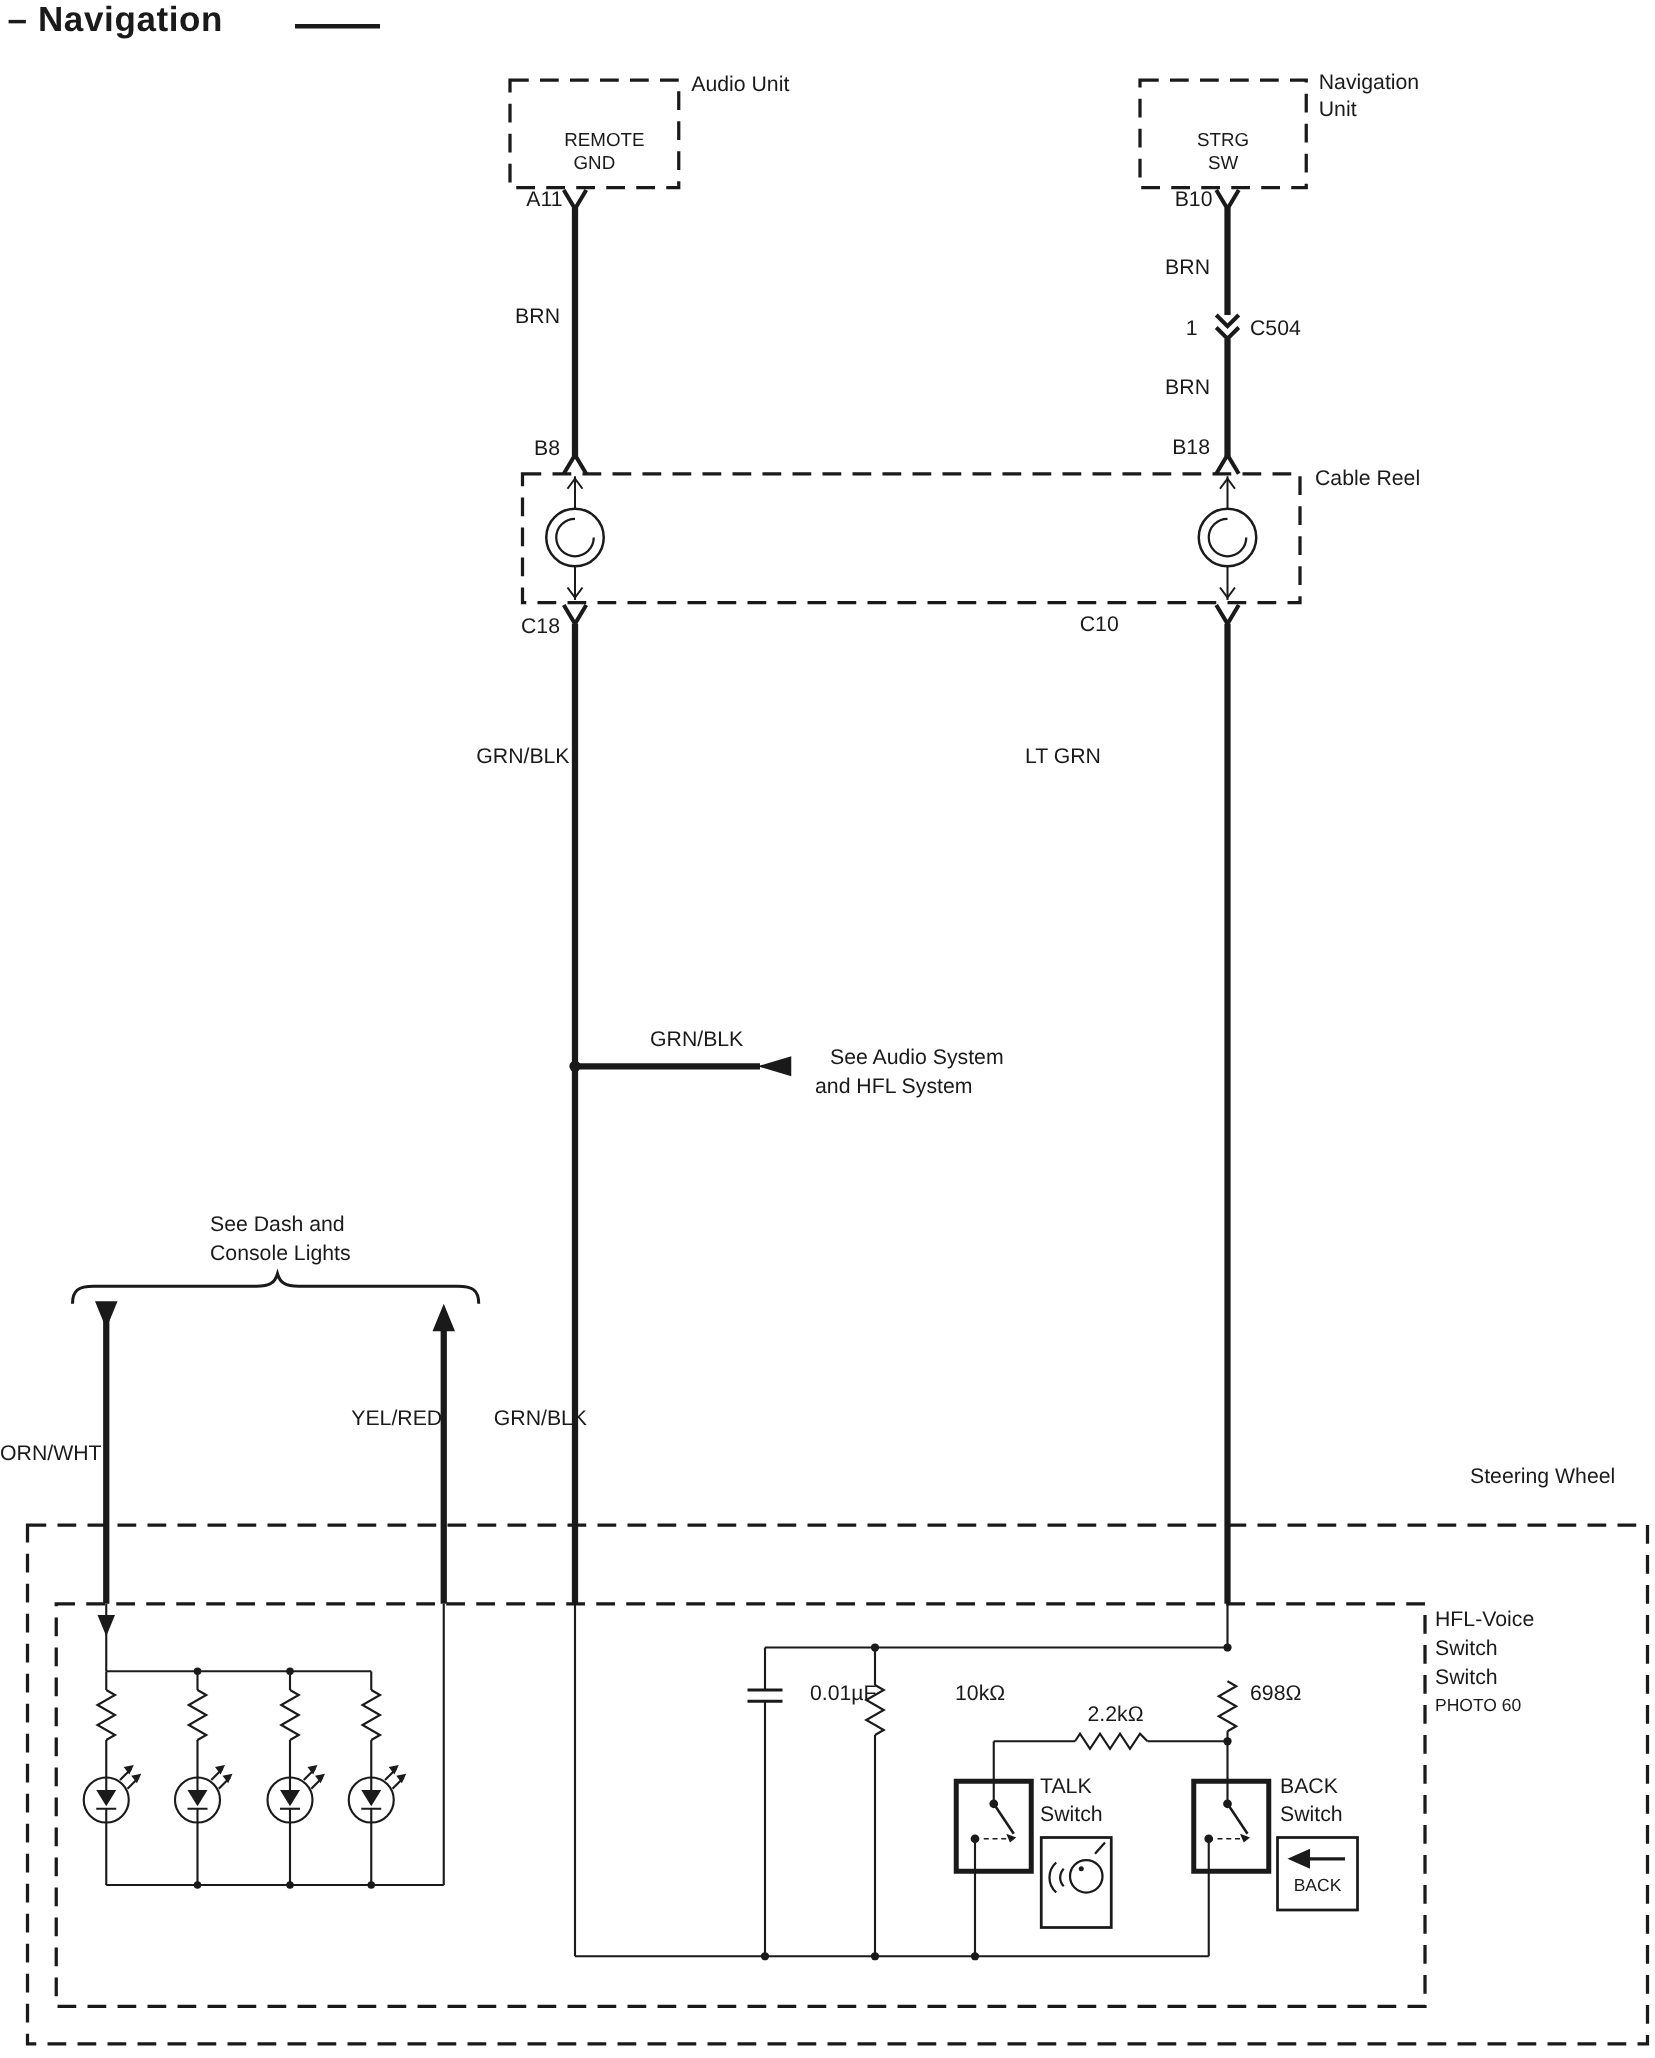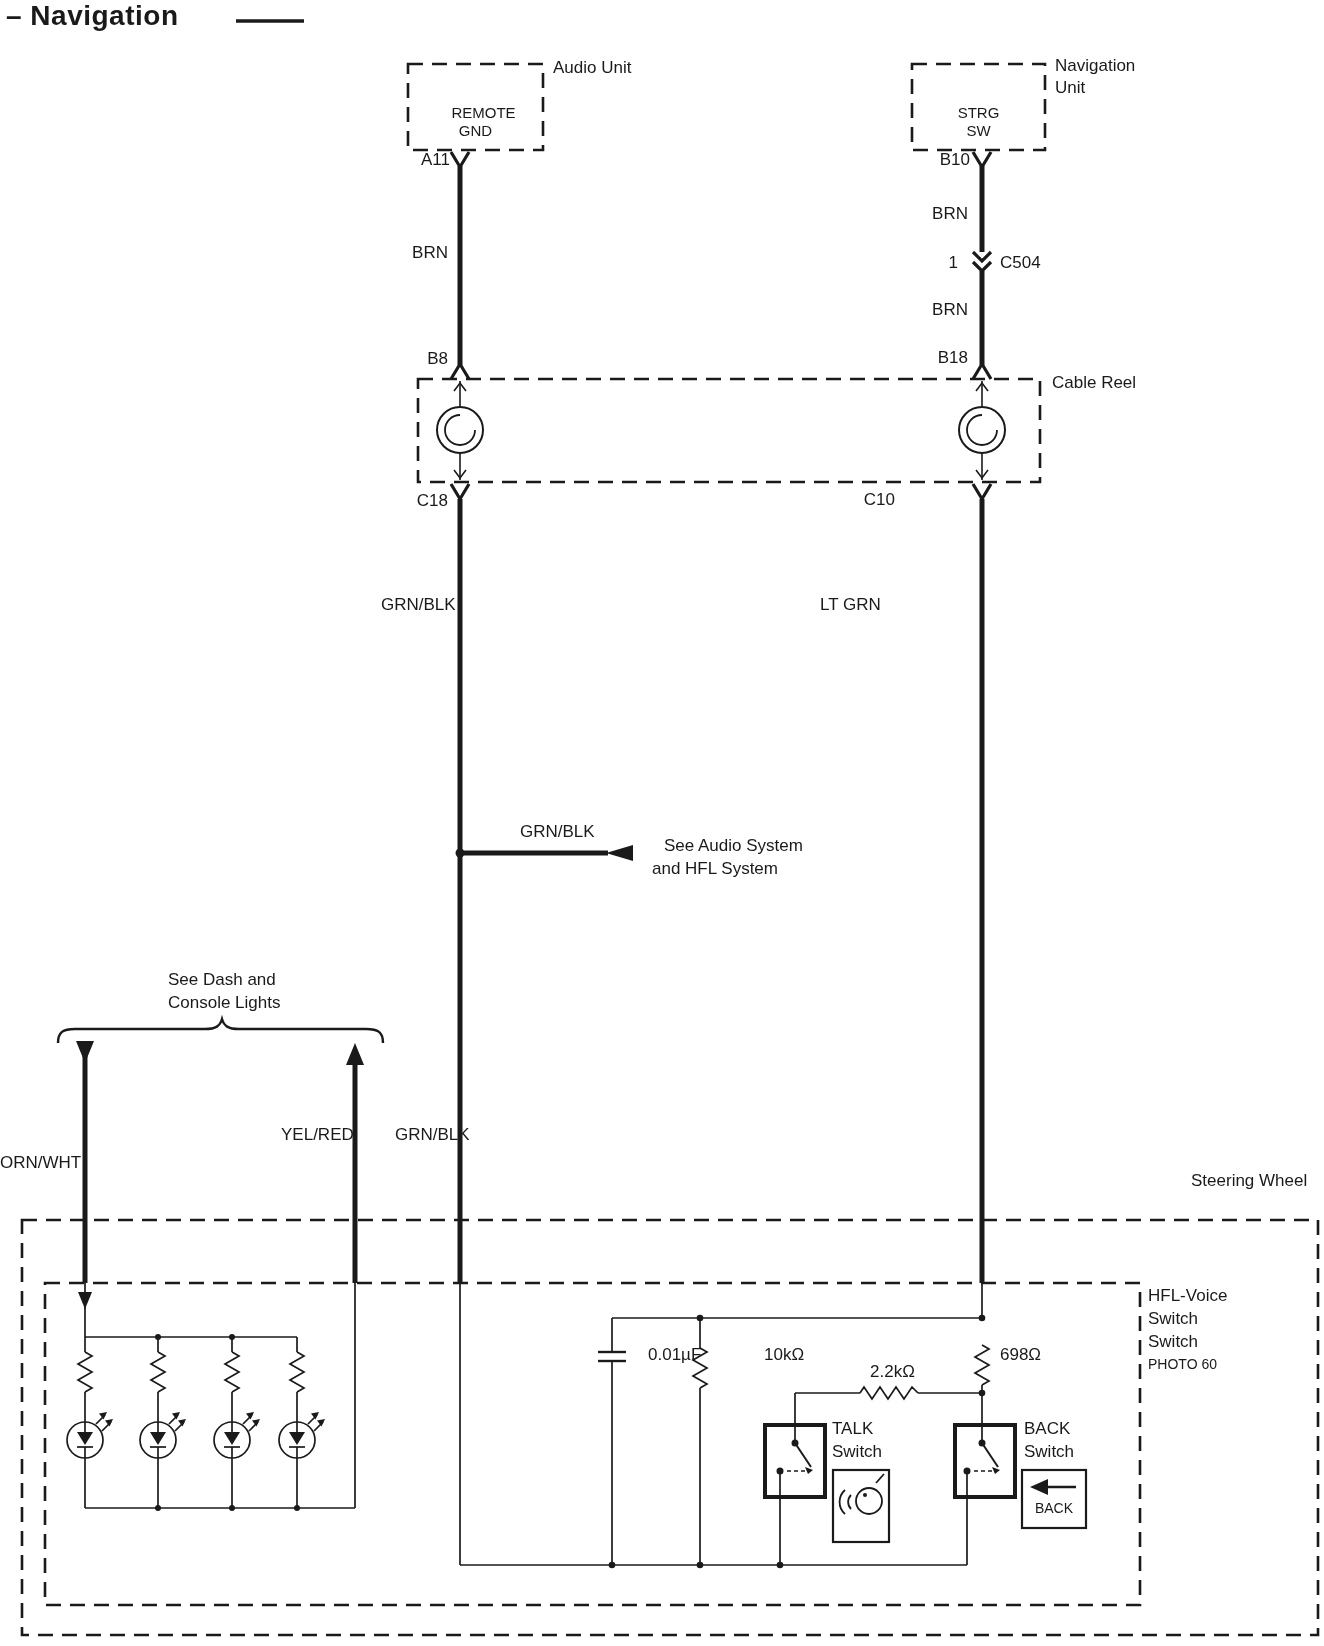--- a/index.html
+++ b/index.html
@@ -208,21 +208,21 @@
   <div class="lbl" style="left:664px;top:836px;">See Audio System</div>
   <div class="lbl" style="left:652px;top:859px;">and HFL System</div>
 
   <div class="lbl" style="left:168px;top:970px;">See Dash and</div>
   <div class="lbl" style="left:168px;top:993px;">Console Lights</div>
 
   <div class="lbl r" style="left:0px;top:1125px;width:74px;margin-top:28px;">ORN/WHT</div>
   <div class="lbl" style="left:281px;top:1125px;">YEL/RED</div>
   <div class="lbl" style="left:395px;top:1125px;">GRN/BLK</div>
 
-  <div class="lbl" style="left:1176px;top:1171px;margin-left:15px;">Steering Wheel</div>
+  <div class="lbl" style="left:1176px;top:1171px;">Steering Wheel</div>
 
   <div class="lbl" style="left:1148px;top:1286px;">HFL-Voice</div>
   <div class="lbl" style="left:1148px;top:1309px;">Switch</div>
   <div class="lbl" style="left:1148px;top:1332px;">Switch</div>
   <div class="lbl tiny" style="left:1148px;top:1356px;">PHOTO 60</div>
 
   <div class="lbl" style="left:648px;top:1345px;">0.01µF</div>
   <div class="lbl" style="left:717px;top:1345px;margin-left:47px;">10kΩ</div>
   <div class="lbl" style="left:870px;top:1362px;">2.2kΩ</div>
   <div class="lbl" style="left:1000px;top:1345px;">698Ω</div>

